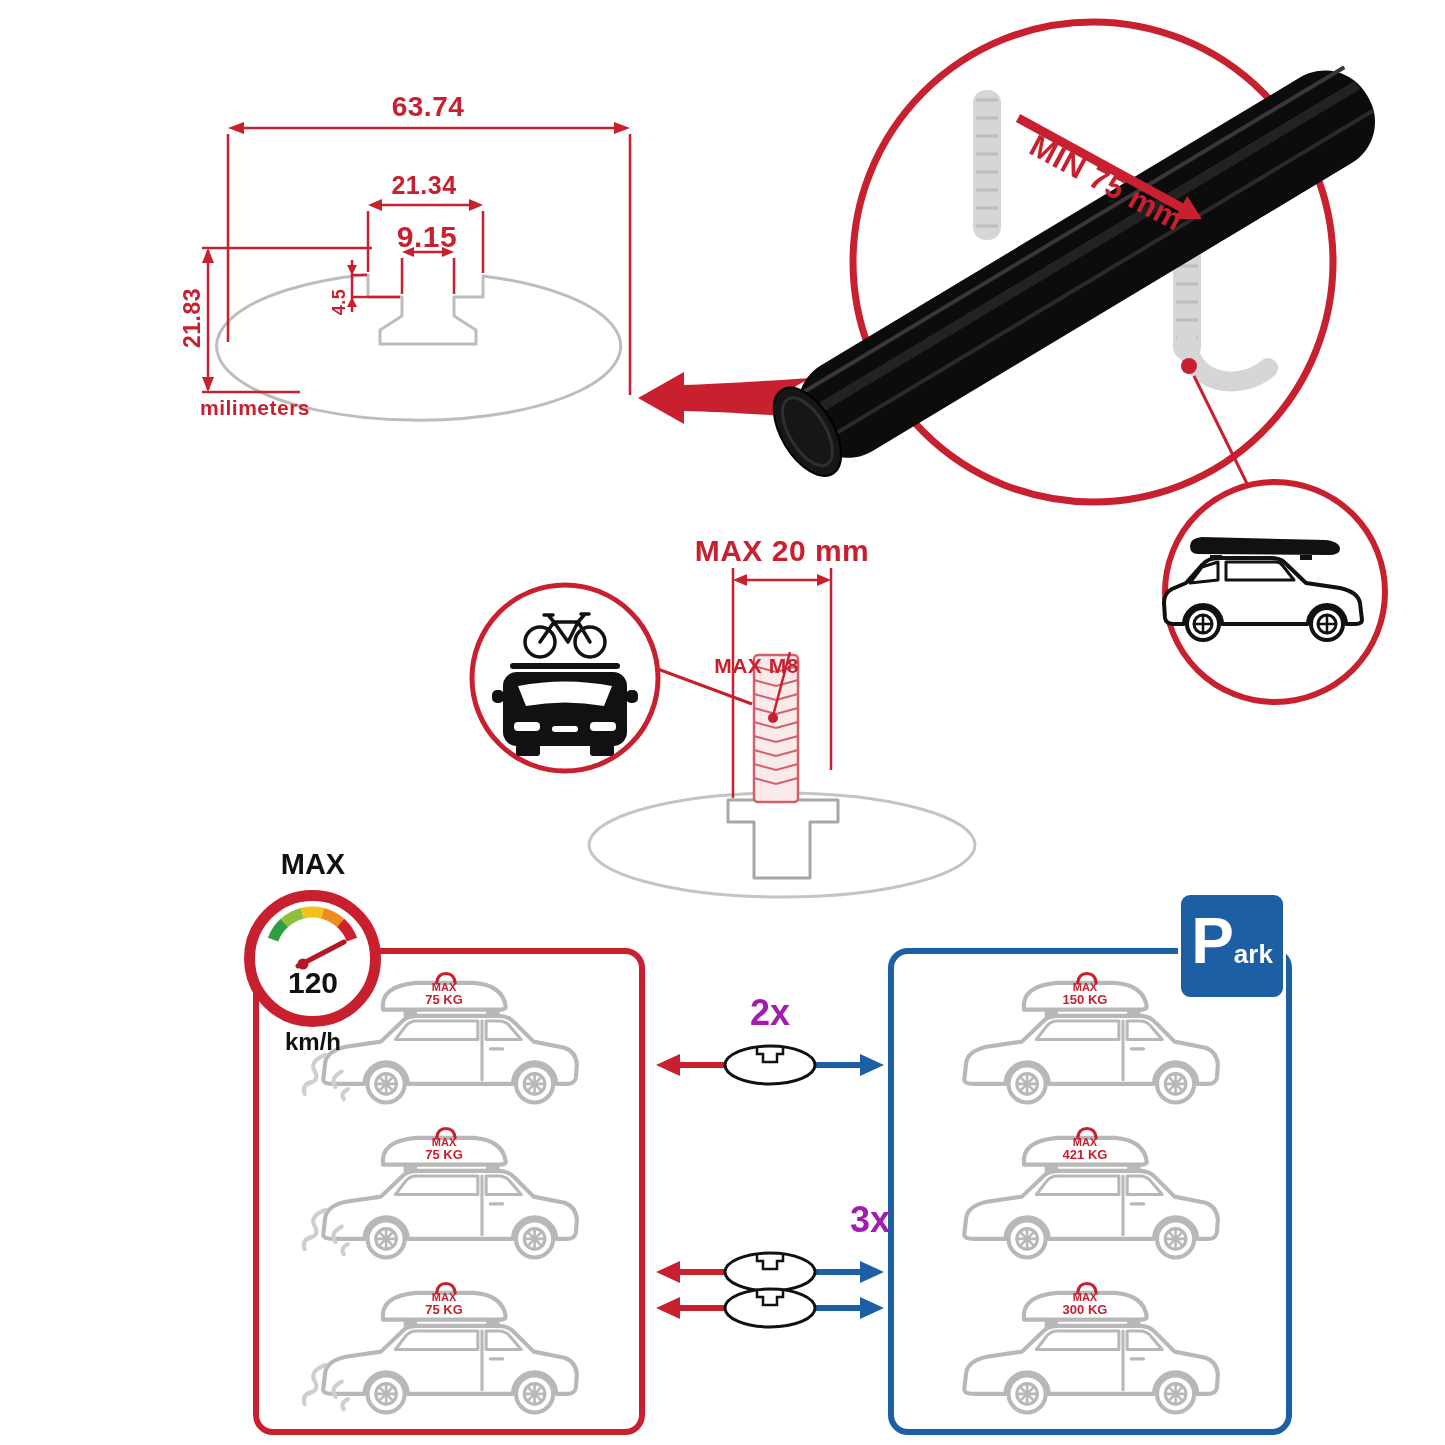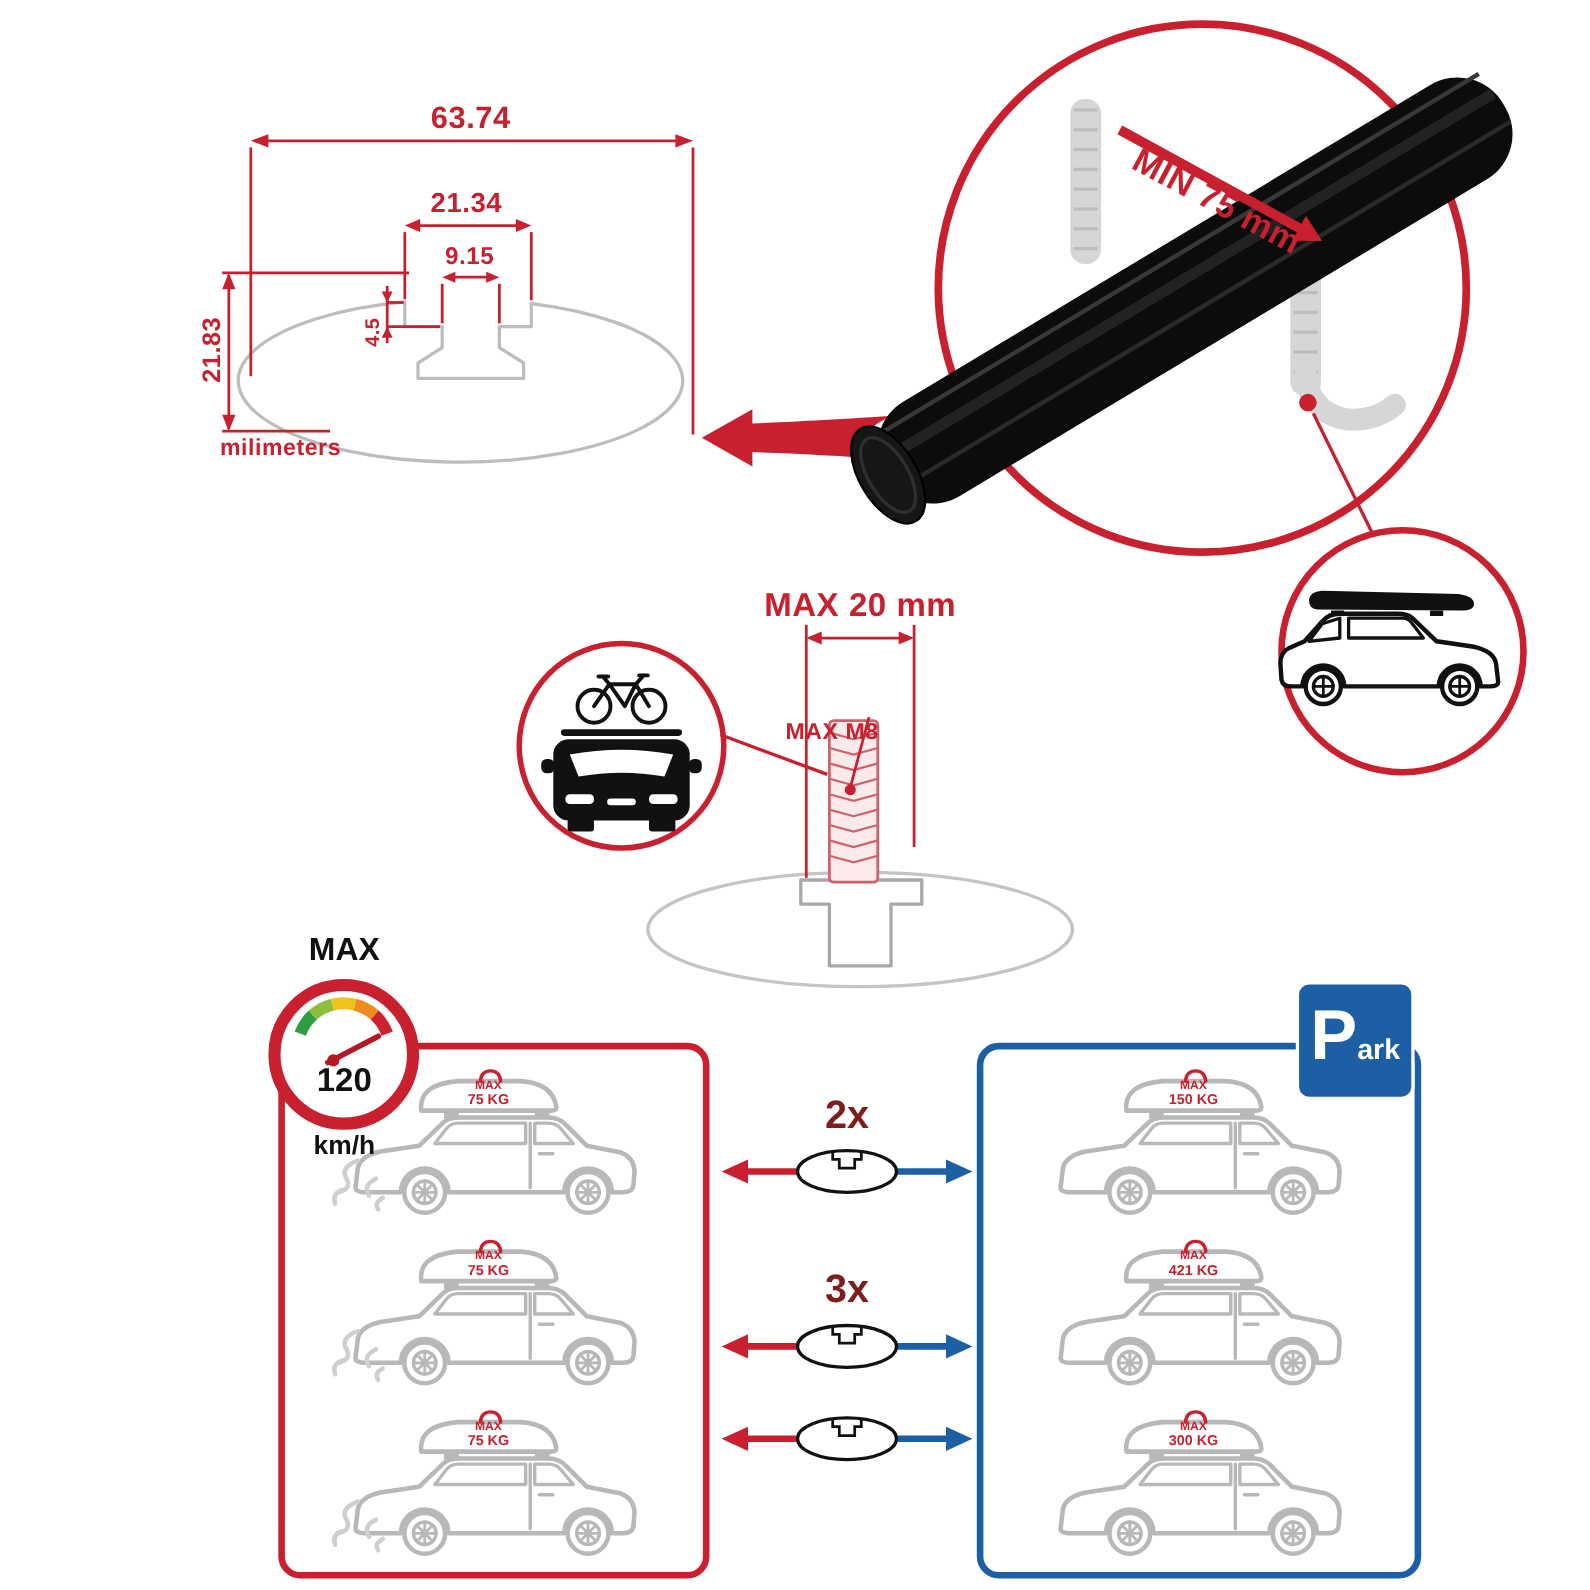--- a/index.html
+++ b/index.html
@@ -11,21 +11,21 @@
   .panel { position:absolute; background:#fff; border-radius:20px; z-index:1; }
   .red-panel { left:253px; top:948px; width:392px; height:487px; border:6px solid #c9202f; }
   .blue-panel { left:888px; top:948px; width:404px; height:487px; border:6px solid #1c5fa5; }
   .car-column { display:flex; flex-direction:column; padding-top:6px; }
   .car-slot { position:relative; width:330px; height:155px; margin:0 auto; }
   .cargo-label { position:absolute; left:160px; top:21px; transform:translateX(-50%);
                  text-align:center; color:#c9202f; font-weight:700; line-height:1.12; white-space:nowrap; }
   .cl-max { font-size:11px; }
   .cl-load { font-size:13px; }
   .mult-row { position:absolute; left:650px; width:240px; text-align:center; z-index:2; }
-  .mult-label { color:#7f1d1d; font-weight:700; font-size:36px; line-height:1.1; }
+  .mult-label { color:#a21caf; font-weight:700; font-size:36px; line-height:1.1; }
   .speed-text { position:absolute; left:240px; width:146px; text-align:center; color:#111;
                 font-weight:700; z-index:6; }
   .park { position:absolute; left:1178px; top:892px; width:108px; height:108px; background:#1c5fa5;
           border:3px solid #fff; border-radius:12px; display:flex; justify-content:center;
           align-items:baseline; padding-top:14px; z-index:4; color:#fff; font-weight:700; }
   .park .p { font-size:64px; line-height:1; }
   .park .ark { font-size:26px; }
 </style>
 </head>
 <body>
@@ -91,21 +91,21 @@
 
       <line x1="58" y1="170" x2="58" y2="310"></line>
       <polygon points="58,168 52,183 64,183" stroke="none"></polygon>
       <polygon points="58,312 52,297 64,297" stroke="none"></polygon>
       <line x1="52" y1="168" x2="222" y2="168"></line>
       <line x1="52" y1="312" x2="150" y2="312"></line>
     </g>
   </svg>
   <div class="dim" style="left:348px; top:91px; width:160px; font-size:28px;">63.74</div>
   <div class="dim" style="left:344px; top:171px; width:160px; font-size:25px;text-align:center;">21.34</div>
-  <div class="dim" style="left:352px; top:220px; width:150px; font-size:22px;">9.15</div>
+  <div class="dim" style="left:352px; top:220px; width:150px; font-size:30px;">9.15</div>
   <div class="dim" style="left:311px; top:290px; width:60px; height:24px; font-size:18px; transform:rotate(-90deg);">4.5</div>
   <div class="dim" style="left:132px; top:305px; width:120px; height:26px; font-size:23px; transform:rotate(-90deg);">21.83</div>
   <div class="dim" style="left:200px; top:396px; width:180px; font-size:21px; text-align:left;">milimeters</div>
 
   <svg class="abs" style="left:630px; top:366px;" width="185" height="64" viewBox="0 0 185 64">
     <path d="M 182,12 C 120,16 80,18 54,19 L 54,6 L 8,32 L 54,58 L 54,45 C 90,46 130,48 182,52 C 150,38 150,25 182,12 Z" fill="#c9202f"></path>
   </svg>
 
   <svg class="abs" style="left:790px; top:0px;" width="660" height="580" viewBox="0 0 660 580">
     <circle cx="303" cy="262" r="240" fill="#fff" stroke="#c9202f" stroke-width="7"></circle>
@@ -283,21 +283,21 @@
     <div class="mult-label">2x</div>
     <svg width="240" height="52" viewBox="0 0 240 52" style="margin-top:6px;">
       <line x1="74" y1="26" x2="26" y2="26" stroke="#c9202f" stroke-width="6"></line>
       <polygon points="6,26 30,15 30,37" fill="#c9202f"></polygon>
       <line x1="166" y1="26" x2="214" y2="26" stroke="#1c5fa5" stroke-width="6"></line>
       <polygon points="234,26 210,15 210,37" fill="#1c5fa5"></polygon>
       <ellipse cx="120" cy="26" rx="45" ry="19" fill="#fff" stroke="#111" stroke-width="3"></ellipse>
       <path d="M 107,8 v 7 h 6 v 8 h 14 v -8 h 6 v -7" fill="none" stroke="#111" stroke-width="2.5"></path>
     </svg>
   </div>
-  <div class="mult-row" style="top:1152px;">
+  <div class="mult-row" style="top:1200px;text-align:right;">
     <div class="mult-label">3x</div>
     <svg width="240" height="52" viewBox="0 0 240 52" style="margin-top:6px;">
       <line x1="74" y1="26" x2="26" y2="26" stroke="#c9202f" stroke-width="6"></line>
       <polygon points="6,26 30,15 30,37" fill="#c9202f"></polygon>
       <line x1="166" y1="26" x2="214" y2="26" stroke="#1c5fa5" stroke-width="6"></line>
       <polygon points="234,26 210,15 210,37" fill="#1c5fa5"></polygon>
       <ellipse cx="120" cy="26" rx="45" ry="19" fill="#fff" stroke="#111" stroke-width="3"></ellipse>
       <path d="M 107,8 v 7 h 6 v 8 h 14 v -8 h 6 v -7" fill="none" stroke="#111" stroke-width="2.5"></path>
     </svg>
   </div>

